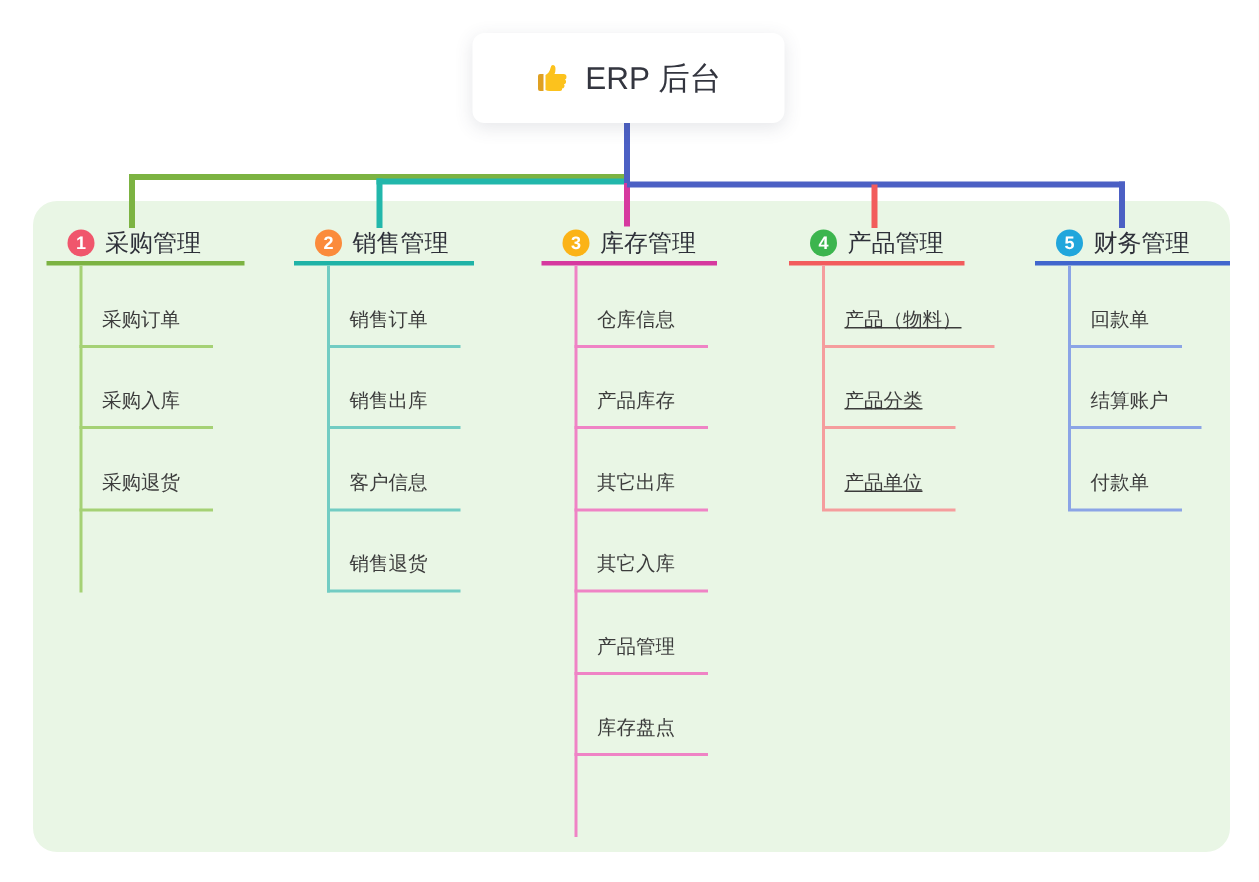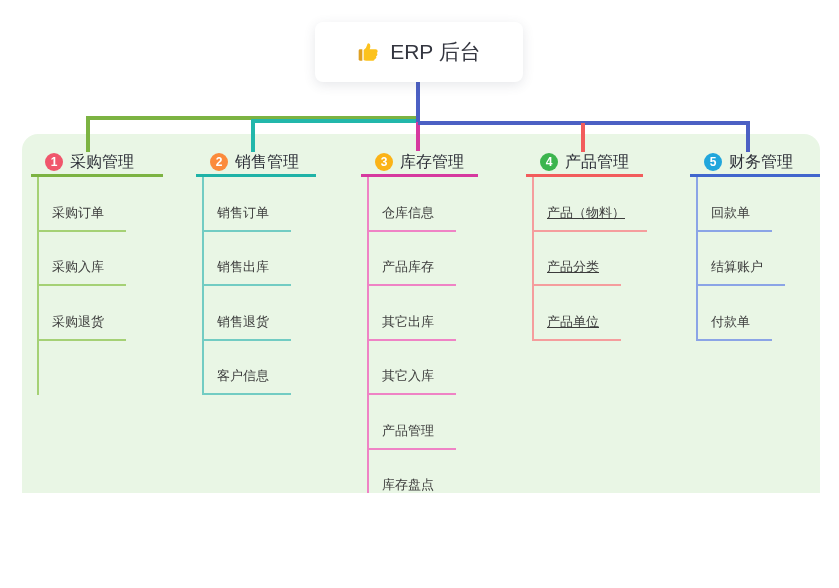--- a/index.html
+++ b/index.html
@@ -1,17 +1,17 @@
 <!DOCTYPE html>
 <html><head>
 <meta charset="utf-8">
 <style>
   html,body{margin:0;padding:0;background:#ffffff;}
   #canvas{
-    position:relative;width:839px;height:493px;background:#ffffff;overflow:hidden;
+    position:relative;width:839px;height:588px;background:#ffffff;overflow:hidden;
     font-family:"Liberation Sans","DejaVu Sans",sans-serif;
   }
   
   #panel{
     position:absolute;left:22px;top:134px;width:798px;height:434px;
     background:#e9f6e5;border-radius:16px;
   }
   
   #root-card{
     position:absolute;left:315px;top:22px;width:208px;height:60px;
@@ -47,21 +47,21 @@
   .b4 .branch-title{width:117px;border-color:#f25c5c;}
   .b5 .branch-title{width:130px;border-color:#4166cd;}
   .badge{
     width:18px;height:18px;border-radius:50%;flex:0 0 18px;
     display:flex;align-items:center;justify-content:center;
     font-size:12px;font-weight:bold;color:#ffffff;
   }
   .b1 .badge{background:#f0566c;} .b2 .badge{background:#fb8b3c;}
   .b3 .badge{background:#fbb317;} .b4 .badge{background:#3cb54e;}
   .b5 .badge{background:#21a6dc;}
-  .children{position:relative;margin-left:6px;}
+  .children{position:relative;margin-left:22px;}
   .vline{position:absolute;left:0;top:0;width:2px;}
   .b1 .vline{background:#a5d175;height:218px;}
   .b2 .vline{background:#72ccc3;height:218px;}
   .b3 .vline{background:#ef83c5;height:381px;}
   .b4 .vline{background:#f59d9d;height:163px;}
   .b5 .vline{background:#8ba4e6;height:163px;}
   .child{
     height:54.5px;box-sizing:border-box;width:fit-content;
     display:flex;align-items:flex-end;
     padding:0 22px 8px 15px;cursor:pointer;
@@ -125,24 +125,24 @@
     </div>
     <div class="children">
       <div class="vline"></div>
       <div class="child">
           <span>销售订单</span>
         </div>
       <div class="child">
           <span>销售出库</span>
         </div>
       <div class="child">
+          <span>客户信息</span>
+        </div>
+      <div class="child">
           <span>销售退货</span>
-        </div>
-      <div class="child">
-          <span>客户信息</span>
         </div>
     </div>
   </div>
 
   <div class="branch b3">
     <div class="branch-title">
       <span class="badge">3</span>
       <span>库存管理</span>
     </div>
     <div class="children">

